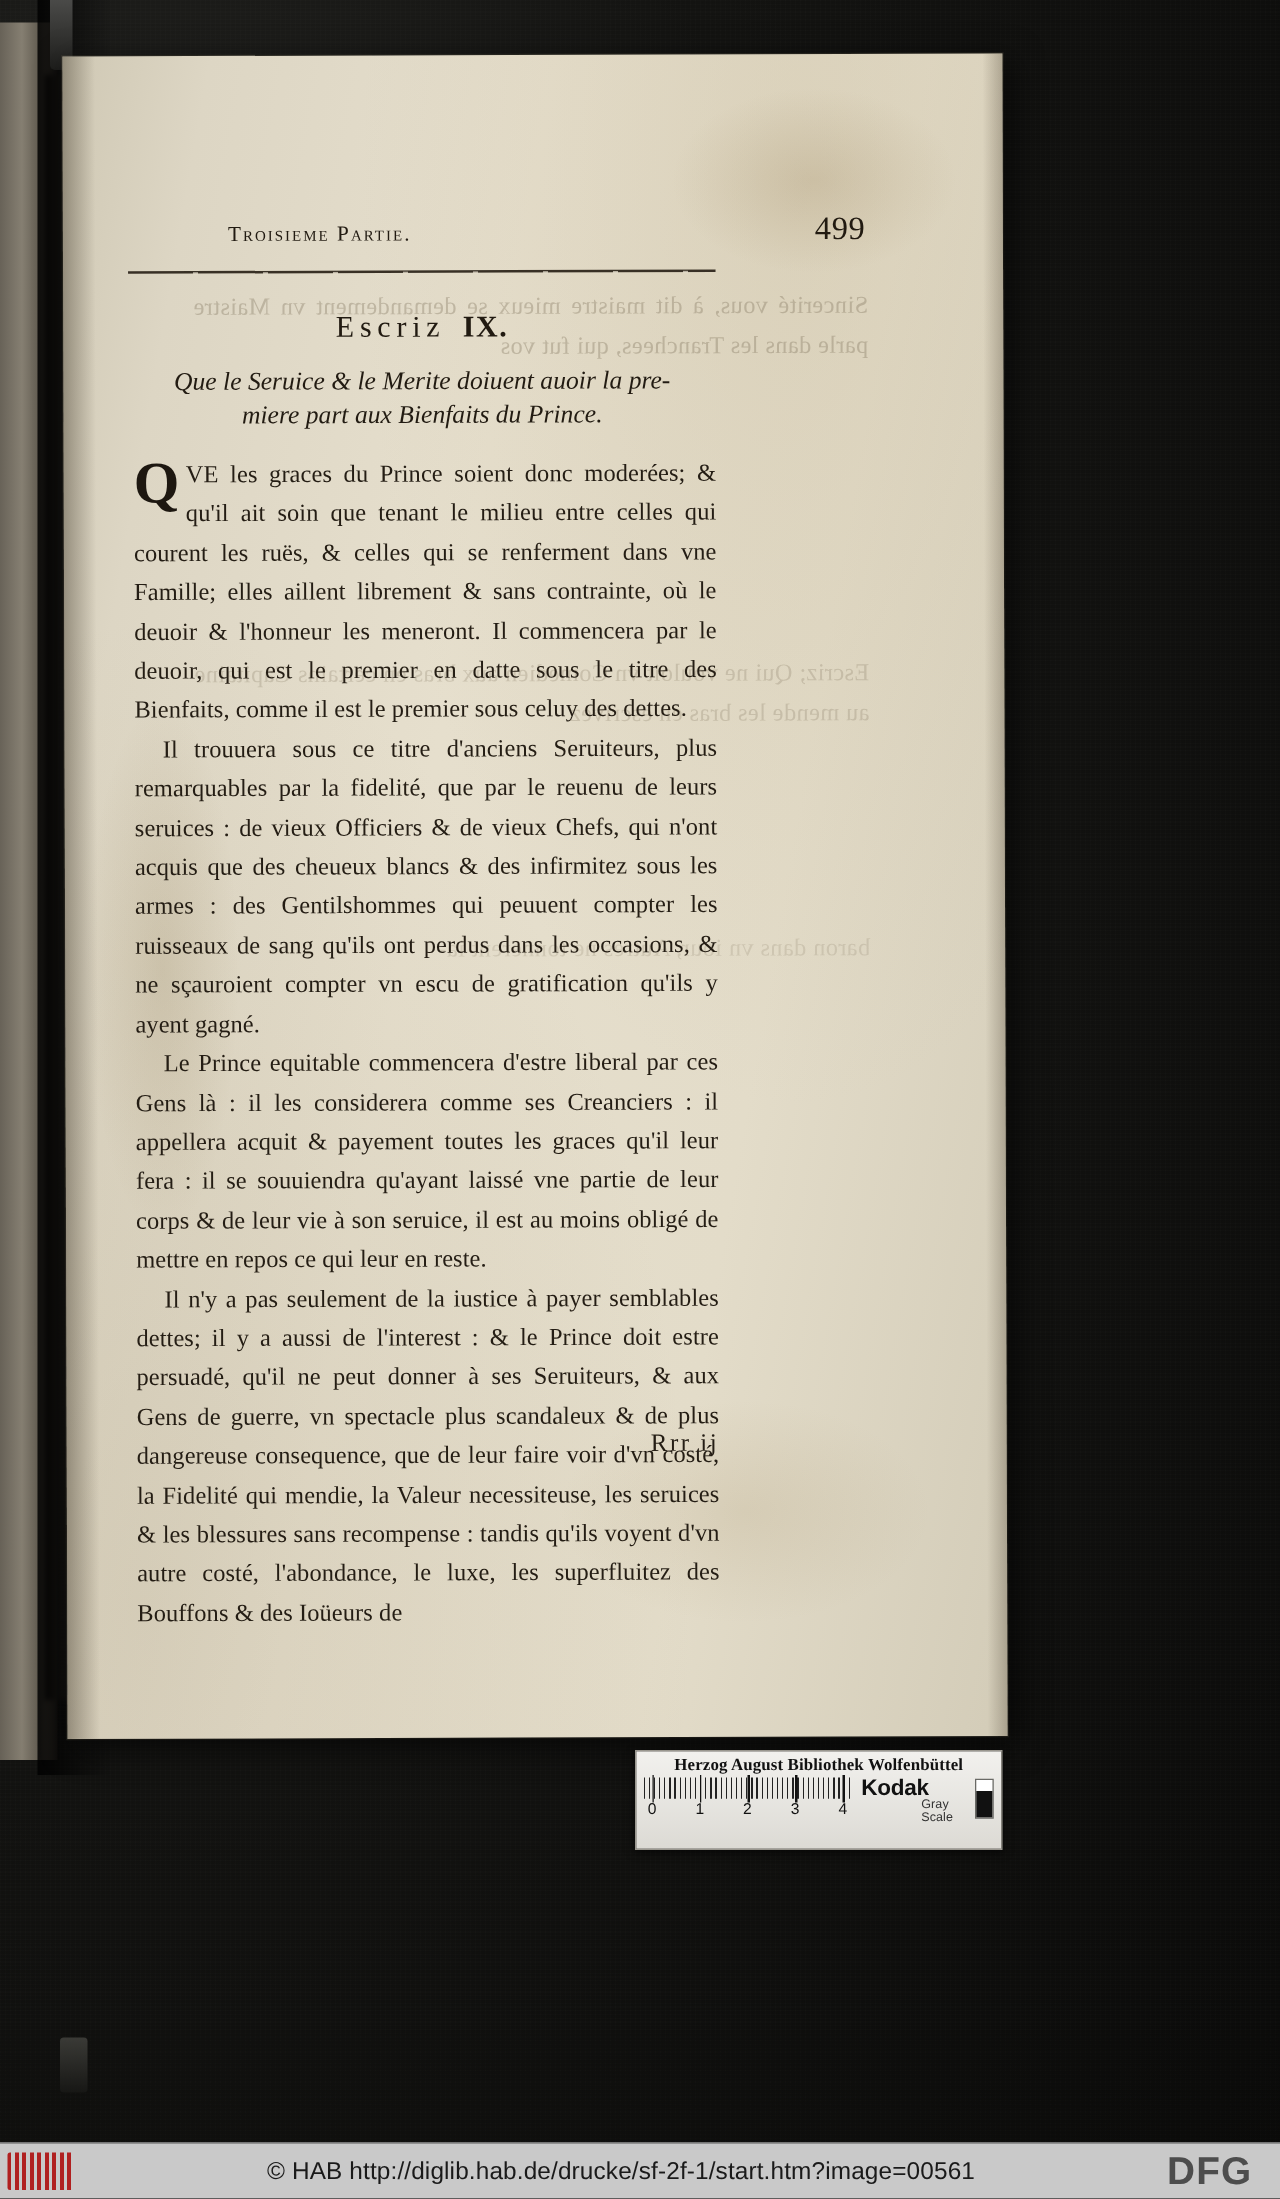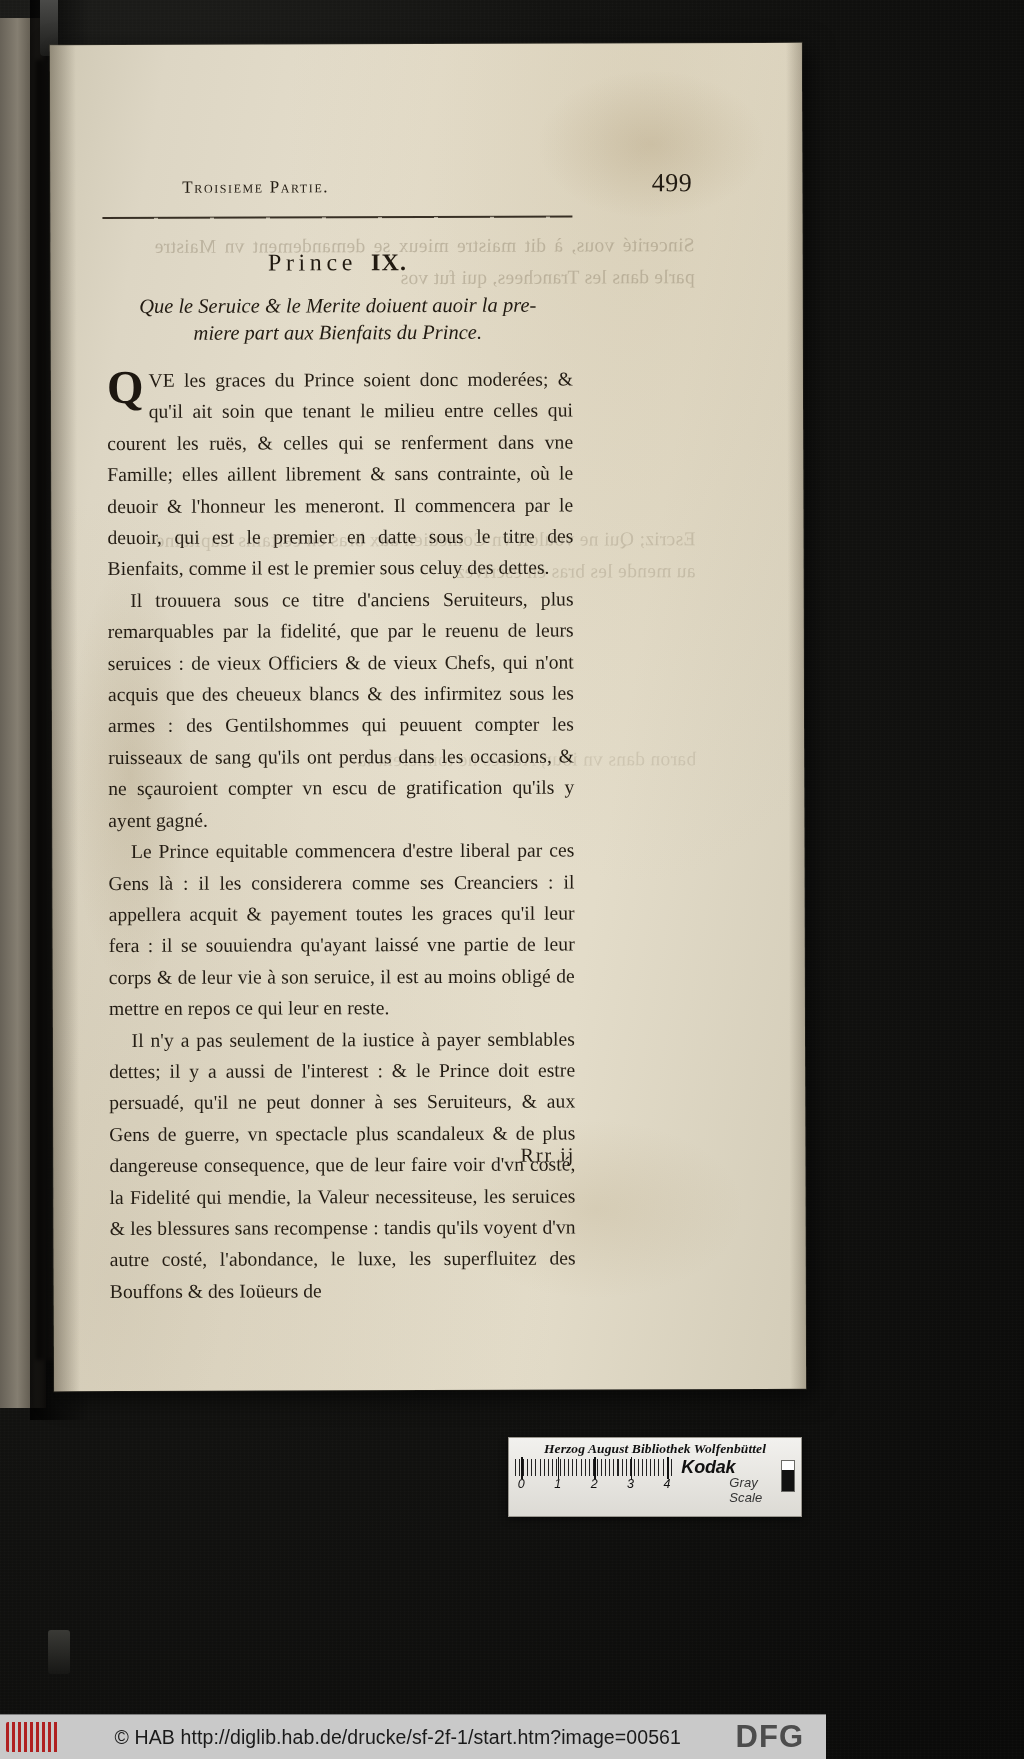--- a/index.html
+++ b/index.html
@@ -229,26 +229,25 @@
     text-align: right;
     padding-right: 36px;
     font-size: 20px;
     letter-spacing: 2px;
     color: #241d14;
   }
 
   
   .target {
     position: absolute;
-    left: 508px; top: 1437px;
+    left: 508px; top: 1400px;
     width: 292px; height: 78px;
     background: linear-gradient(180deg, #f2f1ee, #dcdad4);
     border: 1px solid #9a978f;
     box-shadow: 0 2px 7px rgba(0,0,0,.6);
-    font-style: italic;
   }
   .target-title {
     text-align: center;
     font-family: "Liberation Serif", serif;
     font-weight: 700;
     font-size: 13.5px;
     color: #111;
     padding-top: 3px;
     letter-spacing: .1px;
   }
@@ -294,38 +293,38 @@
   .kodak-word {
     font-family: "Liberation Sans", sans-serif;
     font-weight: 700;
     font-size: 18px;
     color: #111;
     letter-spacing: -.2px;
     line-height: 16px;
   }
   .kodak-sub {
     font-family: "Liberation Sans", sans-serif;
-    font-size: 13px;
+    font-size: 10px;
     color: #333;
     letter-spacing: .1px;
     margin-left: 48px;
   }
   .patch {
     margin-left: 8px;
     margin-top: 1px;
     width: 15px; height: 30px;
     background: linear-gradient(180deg, #ffffff 0 30%, #111111 30% 100%);
     border: 1px solid #6a6a66;
   }
 
   
   .credit {
     position: absolute;
     left: 0; bottom: 0;
-    width: 826px; height: 44px;
+    width: 1024px; height: 44px;
     background: #c9c9c9;
     display: flex;
     align-items: center;
     border-top: 1px solid #7e7e7e;
   }
   .credit-mark {
     width: 54px; height: 30px;
     margin-left: 6px;
     background:
       repeating-linear-gradient(90deg,
@@ -377,21 +376,21 @@
     <div class="type">
 
       <div class="running-head">
         <span class="rh-title">Troisieme Partie.</span>
         <span class="rh-folio">499</span>
       </div>
 
       <div class="rule"></div>
 
       <div class="article-head">
-        <span>Prince</span><span class="num">IX.</span>
+        <span>Escriz</span><span class="num">IX.</span>
       </div>
 
       <div class="subtitle">
         <div>Que le Seruice &amp; le Merite doiuent auoir la pre-</div>
         <div>miere part aux Bienfaits du Prince.</div>
       </div>
 
       <div class="body">
         <p class="first"><span class="dropcap">Q</span><span>VE les graces du Prince soient donc moderées; &amp; qu'il ait soin que tenant le milieu entre celles qui courent les ruës, &amp; celles qui se renferment dans vne Famille; elles aillent librement &amp; sans contrainte, où le deuoir &amp; l'honneur les meneront. Il commencera par le deuoir, qui est le premier en datte sous le titre des Bienfaits, comme il est le premier sous celuy des dettes.</span></p>
         <p>Il trouuera sous ce titre d'anciens Seruiteurs, plus remarquables par la fidelité, que par le reuenu de leurs seruices : de vieux Officiers &amp; de vieux Chefs, qui n'ont acquis que des cheueux blancs &amp; des infirmitez sous les armes : des Gentilshommes qui peuuent compter les ruisseaux de sang qu'ils ont perdus dans les occasions, &amp; ne sçauroient compter vn escu de gratification qu'ils y ayent gagné.</p>

